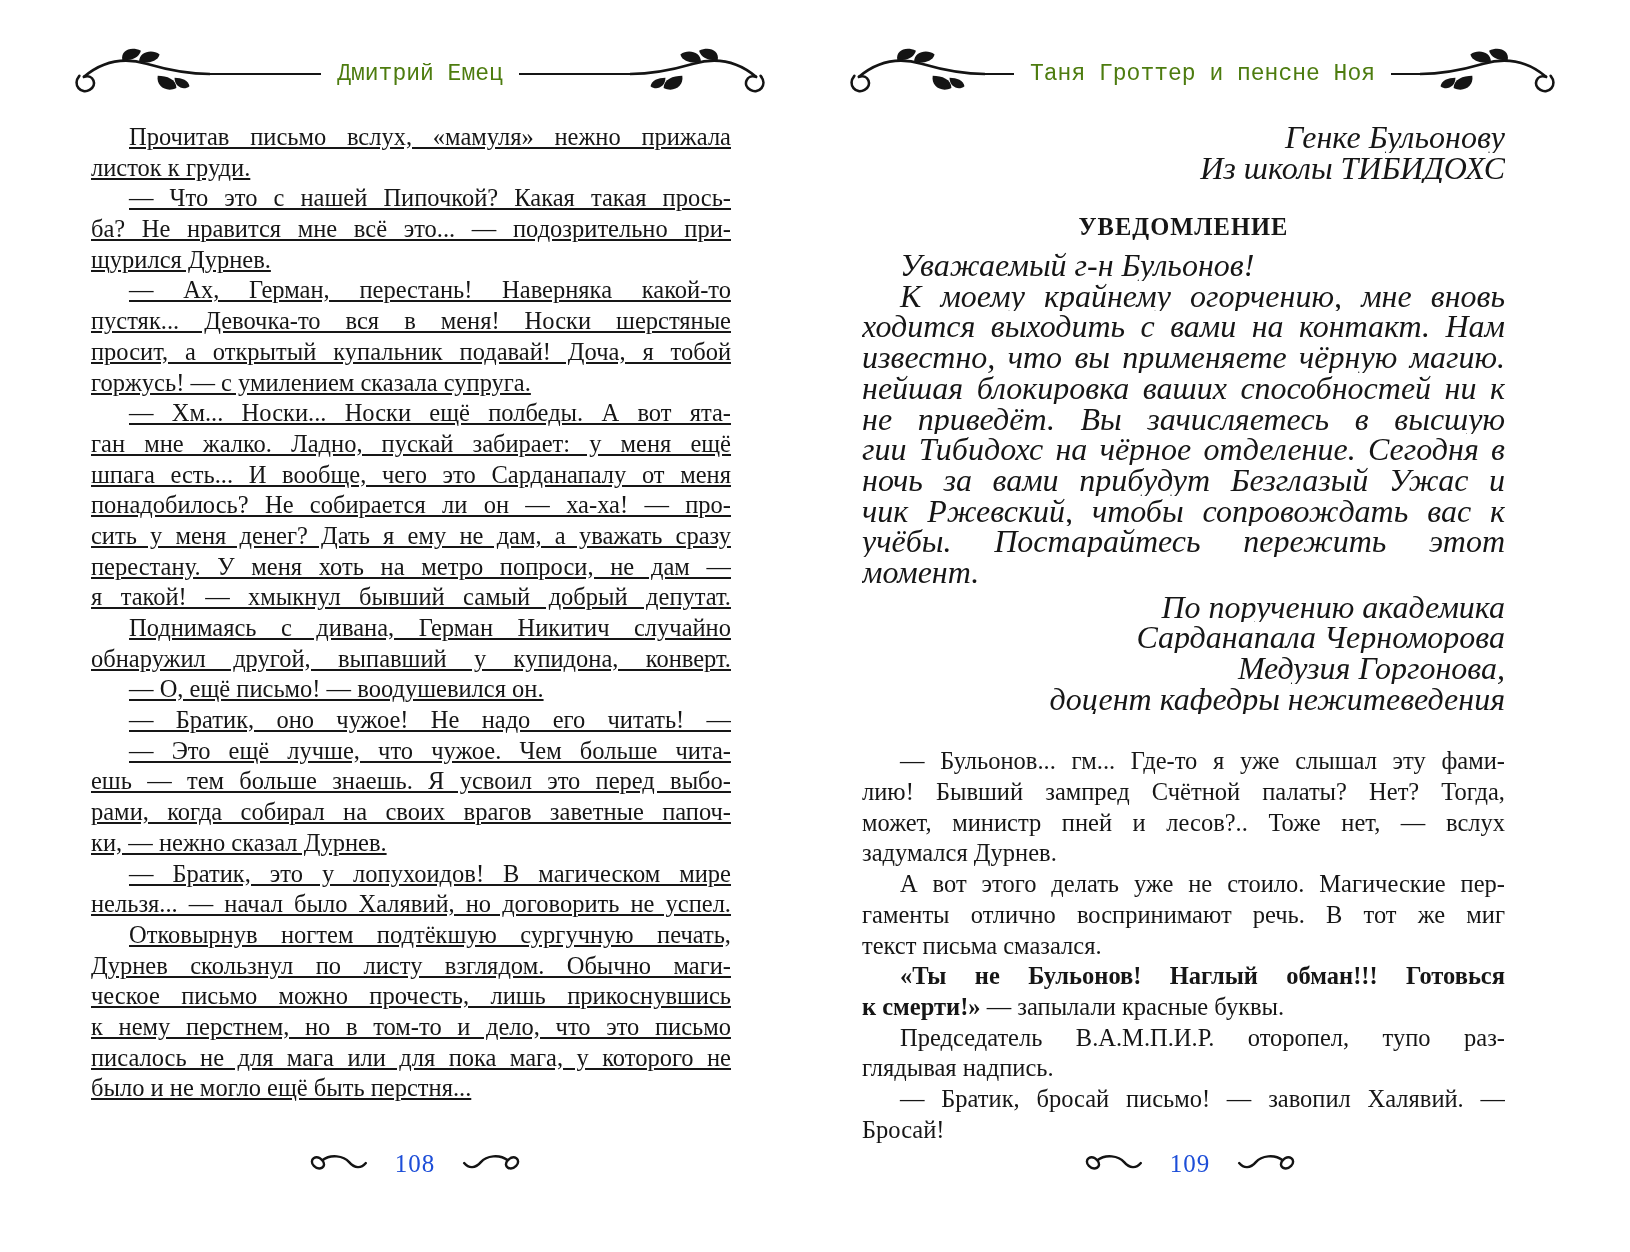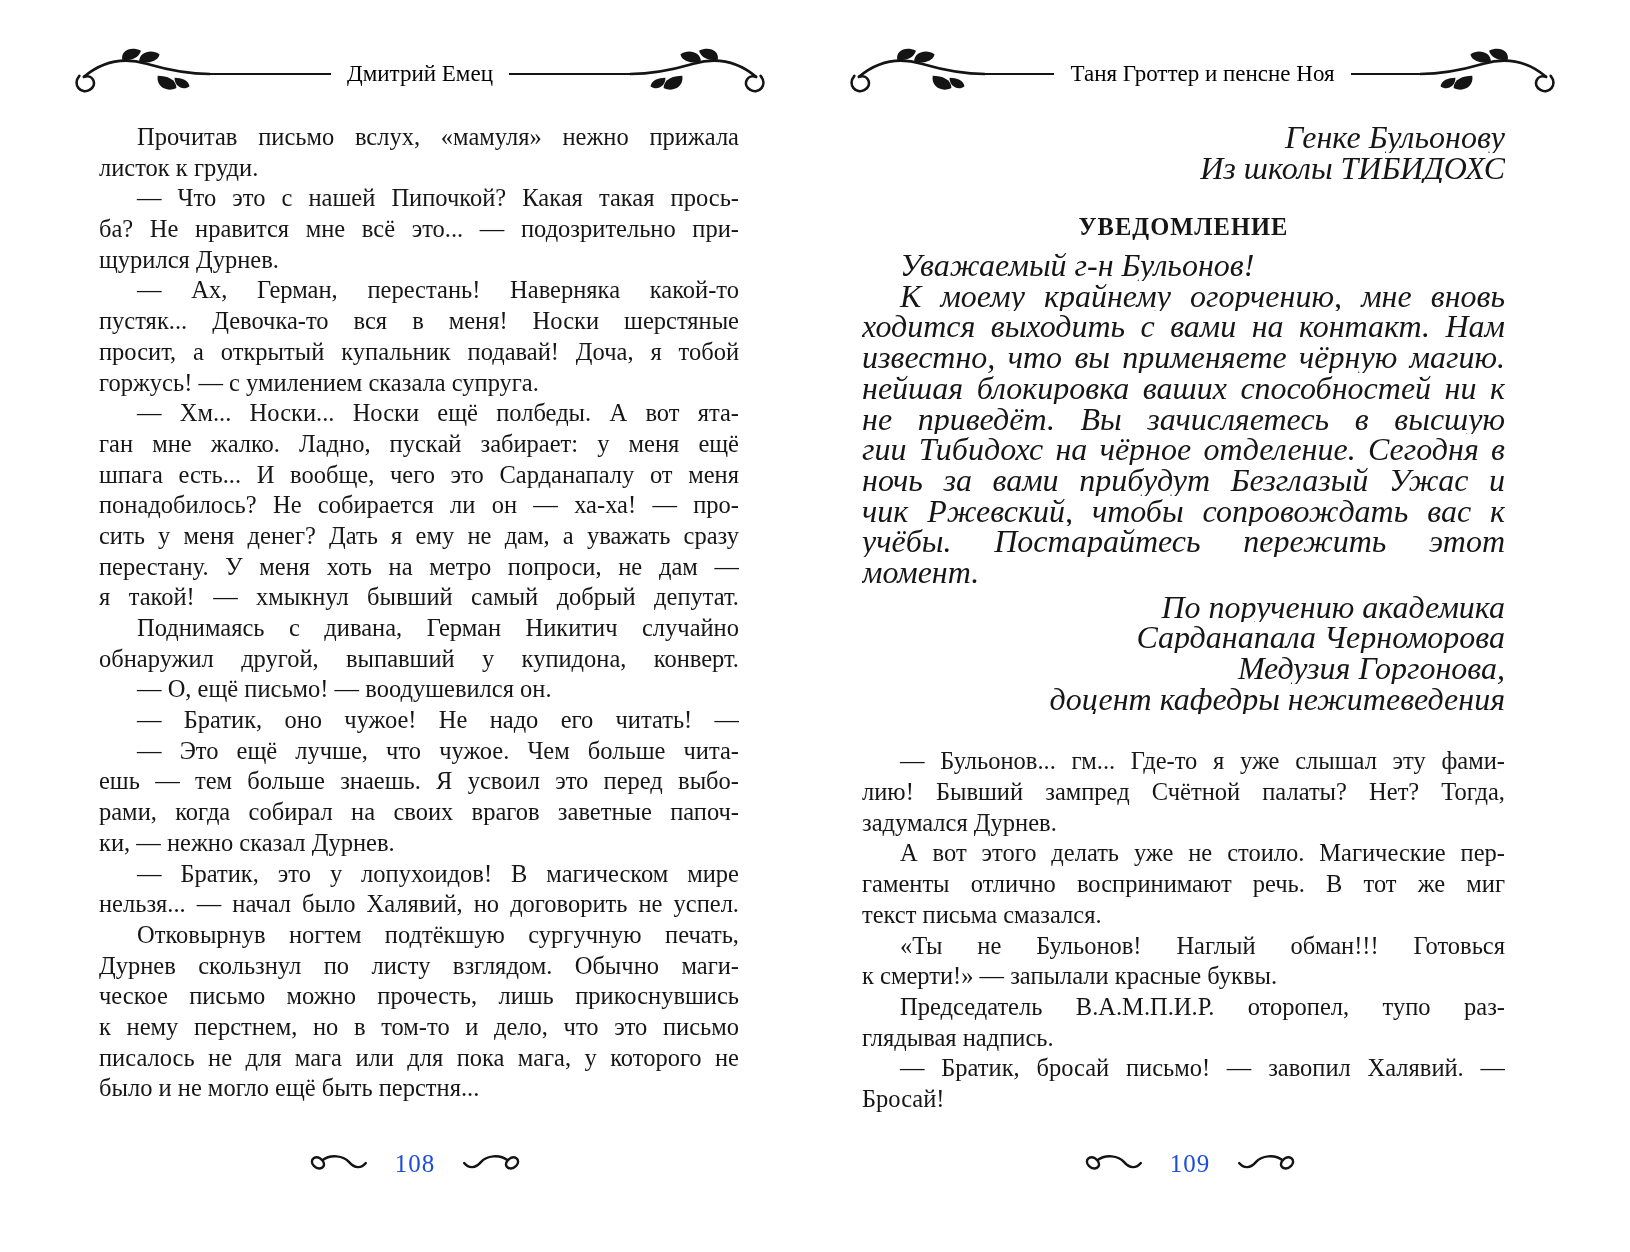--- a/index.html
+++ b/index.html
@@ -7,38 +7,38 @@
     position:relative; width:1630px; height:1252px;
     background:#ffffff; color:#161616; overflow:hidden;
     font-family:"Liberation Serif","DejaVu Serif",serif;
   }
   
   .running-header {
     position:absolute; top:44px; height:60px;
     display:flex; align-items:center;
   }
   .running-header .hdr-text {
-    font-family:Liberation Serif, serif;
-    font-size:23px; color:#000000; padding:0 16px; white-space:nowrap;
+    font-family:Liberation Mono, monospace;
+    font-size:23px; color:#4d7c0f; padding:0 16px; white-space:nowrap;
   }
   .rule { flex:1 1 auto; border-top:2.6px solid #151515; height:0; }
   .flourish { flex:0 0 auto; }
   .flourish.mirror { transform:scaleX(-1); }
   
   .text-col { position:absolute; top:122px; width:643px; }
-  #left-text { left:99px; width:640px; }
+  #left-text { left:91px; width:640px;text-decoration:underline; }
   #right-text { left:862px; }
   .line {
     height:30.7px; line-height:30.7px; font-size:24.5px;
     overflow:hidden; white-space:normal;
   }
   .line.first { text-indent:38px; }
   .line.fill { text-align:justify; text-align-last:justify; }
   .line.last { text-align:left; }
-  .b { font-weight:normal; }
+  .b { font-weight:bold; }
   .italic .line { font-style:italic; font-size:32px; }
   .align-right .line { text-align:right !important; text-align-last:right !important; text-indent:0 !important; }
   .center-bold { text-align:center; font-weight:bold; letter-spacing:1px; }
   .notice-title { margin-top:29px; }
   .salutation { margin-top:7px; }
   .signature { margin-top:4px; }
   .dialogue { margin-top:32px; }
   
   .pagenum-row {
     position:absolute; top:1146px; height:36px; width:640px;
@@ -203,20 +203,21 @@
           <div class="line fill">По поручению академика</div>
           <div class="line fill">Сарданапала Черноморова</div>
           <div class="line fill">Медузия Горгонова,</div>
           <div class="line last">доцент кафедры нежитеведения</div>
         </div>
       </div>
     <div class="dialogue">
         <div>
           <div class="line first fill">— Бульонов... гм... Где-то я уже слышал эту фами-</div>
           <div class="line fill">лию! Бывший зампред Счётной палаты? Нет? Тогда,</div>
+          <div class="line fill">может, министр пней и лесов?.. Тоже нет, — вслух</div>
           <div class="line last">задумался Дурнев.</div>
         </div>
         <div>
           <div class="line first fill">А вот этого делать уже не стоило. Магические пер-</div>
           <div class="line fill">гаменты отлично воспринимают речь. В тот же миг</div>
           <div class="line last">текст письма смазался.</div>
         </div>
         <div>
           <div class="line first fill"><span class="b">«Ты не Бульонов! Наглый обман!!! Готовься</span></div>
           <div class="line last"><span class="b">к смерти!»</span><span> — запылали красные буквы.</span></div>

